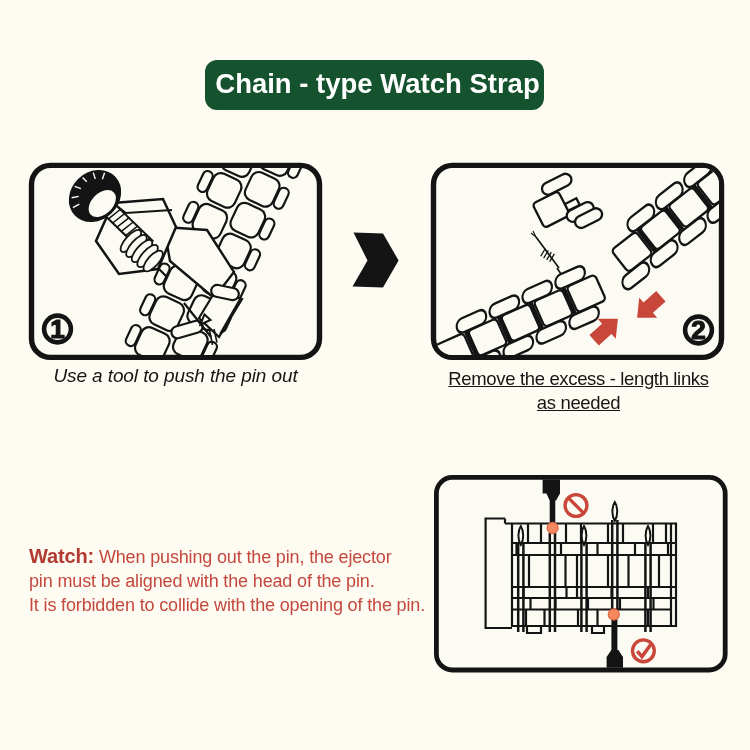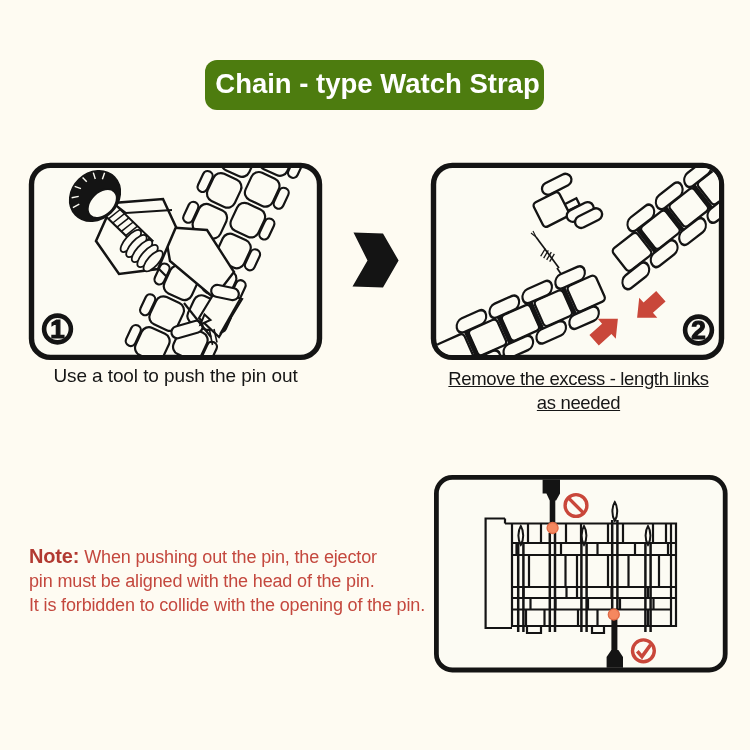--- a/index.html
+++ b/index.html
@@ -1,34 +1,34 @@
 <!DOCTYPE html>
 <html><head>
 <meta charset="utf-8">
 <style>
   html,body{margin:0;padding:0;}
   body{width:750px;height:750px;background:#fefbf2;position:relative;overflow:hidden;
        font-family:"Liberation Sans", sans-serif;}
-  #banner{position:absolute;left:205px;top:60px;width:339px;height:50px;background:#4d7c0f;
+  #banner{position:absolute;left:205px;top:60px;width:339px;height:50px;background:#14532d;
           border-radius:12px;color:#fff;font-weight:bold;font-size:27.5px;text-align:center;
           line-height:48px;white-space:nowrap;text-indent:6px;}
   .cap{position:absolute;color:#161616;text-align:center;}
-  #cap1{left:29px;top:365px;width:293px;font-size:19px;letter-spacing:-0.1px;}
+  #cap1{left:29px;top:365px;width:293px;font-size:19px;letter-spacing:-0.1px;font-style:italic;}
   #cap2{left:431px;top:367px;width:295px;line-height:23.8px;font-size:18.5px;letter-spacing:-0.35px;text-decoration:underline;}
   #note{position:absolute;left:29px;top:544px;width:440px;color:#c4483e;font-size:18px;
         line-height:24px;letter-spacing:-0.15px;}
   #note b{color:#b23a31;font-size:20px;}
   svg{position:absolute;left:0;top:0;}
 </style>
 </head>
 <body>
 <div id="banner">Chain - type Watch Strap</div>
 <div id="cap1" class="cap">Use a tool to push the pin out</div>
 <div id="cap2" class="cap">Remove the excess - length links<br>as needed</div>
-<div id="note"><b>Note:</b> When pushing out the pin, the ejector<br>
+<div id="note"><b>Watch:</b> When pushing out the pin, the ejector<br>
 pin must be aligned with the head of the pin.<br>
 It is forbidden to collide with the opening of the pin.</div>
 
 <svg width="750" height="750" viewBox="0 0 750 750">
 <defs>
   <clipPath id="clipP1">
         <rect x="34" y="168" width="283" height="187" rx="16"></rect>
       </clipPath>
   <clipPath id="clipP2">
         <rect x="436" y="168" width="283" height="187" rx="16"></rect>

